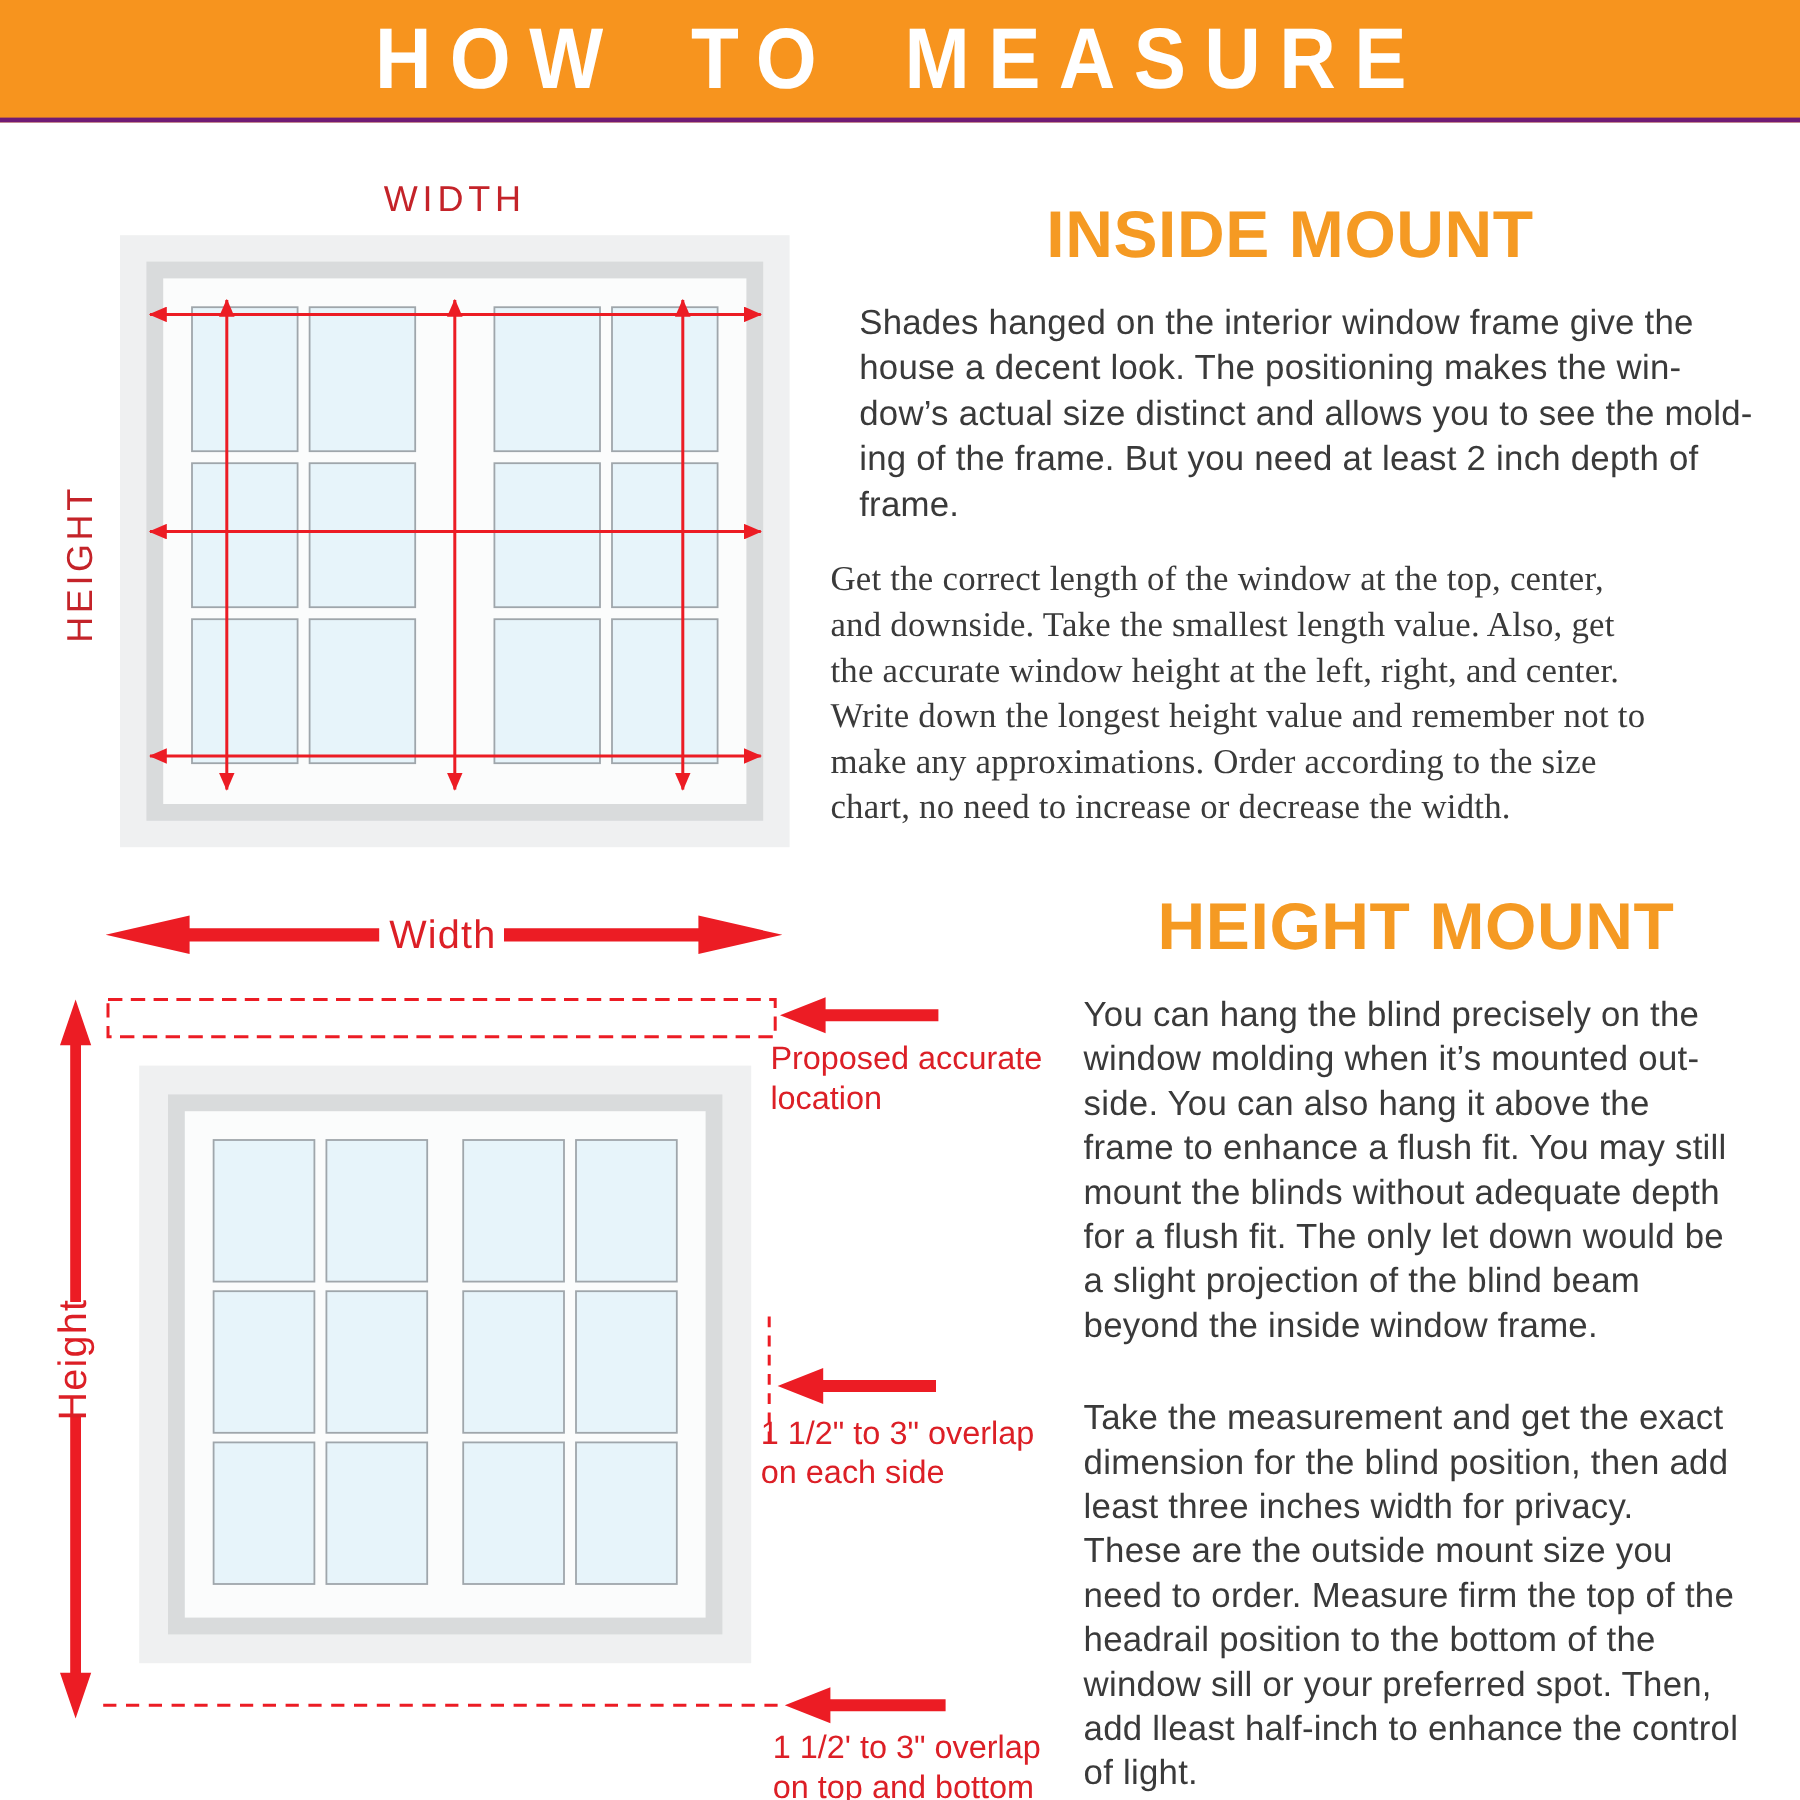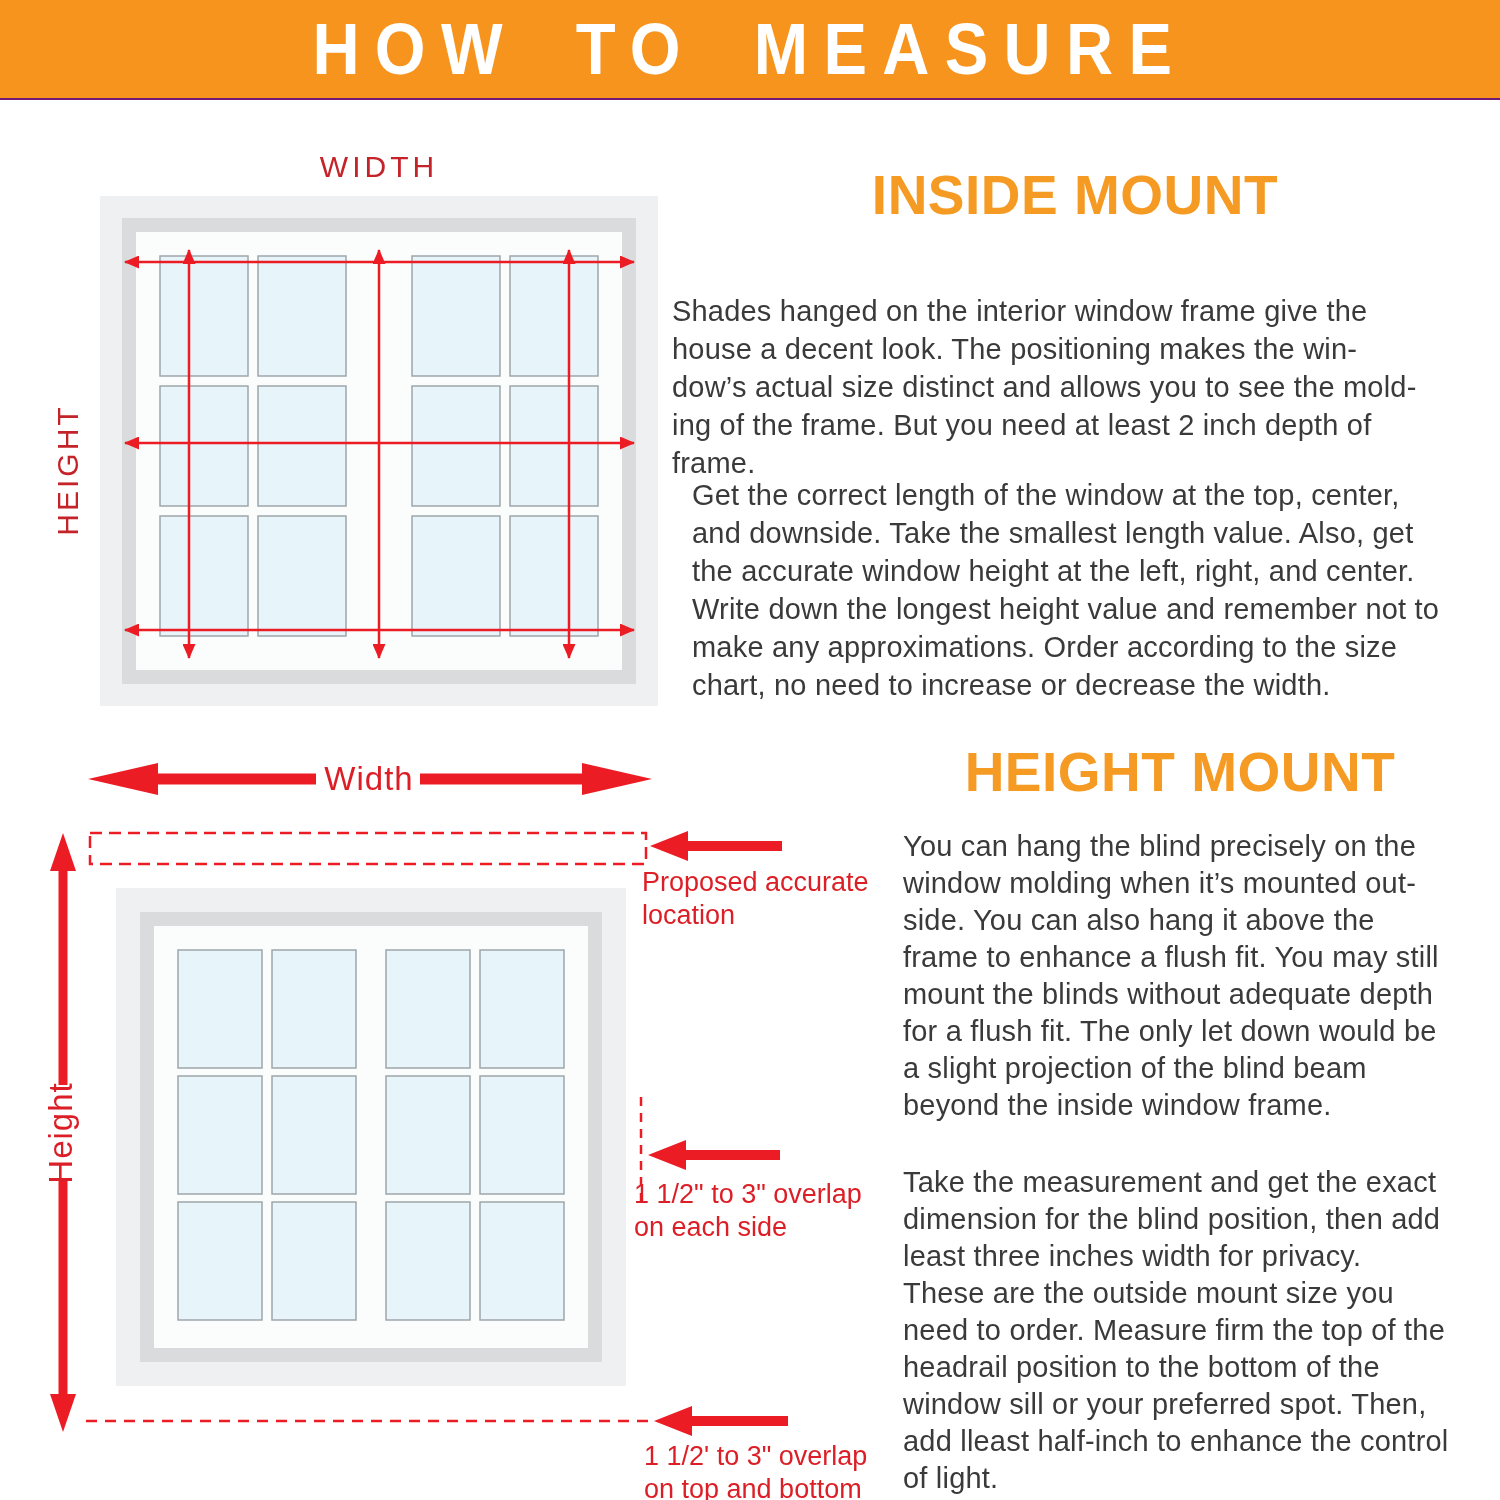--- a/index.html
+++ b/index.html
@@ -6,21 +6,21 @@
     --banner_orange:#F7941E; --heading_orange:#F59A23; --arrow_red:#EC1C24;
     --label_red:#C42329; --note_red:#DC1F26; --pane_blue:#E7F4FA;
     --pane_border:#9FA6AB; --frame_light:#EFF0F1; --frame_mid:#D9DBDC;
     --frame_white:#FBFCFC; --body_text:#3A3A3A;
   }
   html,body{margin:0;padding:0;}
   body{width:1500px;height:1500px;background:#ffffff;position:relative;overflow:hidden;
        font-family:"Liberation Sans", sans-serif;}
   .stage{position:absolute;inset:0;}
   .banner{position:absolute;left:0;top:0;width:1500px;height:98px;
-          background:var(--banner_orange);border-bottom:2px solid #701a75;
+          background:var(--banner_orange);border-bottom:4px solid #701a75;
           display:flex;align-items:center;justify-content:center;}
   .banner-title{color:#ffffff;font-size:64px;font-weight:bold;letter-spacing:15px;
                 word-spacing:24px;transform:scale(1.02,1.12);white-space:nowrap;}
   svg.canvas{position:absolute;left:0;top:0;}
   .f1{fill:var(--frame_light);} .f2{fill:var(--frame_mid);} .f3{fill:var(--frame_white);}
   .pane{fill:var(--pane_blue);stroke:var(--pane_border);stroke-width:1.5;}
   .mline{stroke:var(--arrow_red);stroke-width:2.5;fill:none;}
   .thick{fill:var(--arrow_red);}
   .dash{stroke:var(--arrow_red);stroke-width:2.5;fill:none;}
   .arrowhead{fill:var(--arrow_red);}
@@ -130,26 +130,26 @@
   <div class="lbl lbl-red rot" style="left:61px;top:1133px;color:var(--note_red);">Height</div>
 
   <div class="lbl note" style="left:642px;top:866px;">Proposed accurate
 location</div>
   <div class="lbl note" style="left:634px;top:1178px;">1 1/2" to 3" overlap
 on each side</div>
   <div class="lbl note" style="left:644px;top:1440px;">1 1/2' to 3" overlap
 on top and bottom</div>
 
   <div class="mount-heading" style="left:775px;top:163px;">INSIDE MOUNT</div>
-  <div class="para" style="left:672px;top:250px;width:780px;margin-top:42px;">Shades hanged on the interior window frame give the
+  <div class="para" style="left:716px;top:250px;width:780px;">Shades hanged on the interior window frame give the
 house a decent look. The positioning makes the win-
 dow’s actual size distinct and allows you to see the mold-
 ing of the frame. But you need at least 2 inch depth of
 frame.</div>
-  <div class="para" style="left:692px;top:476px;width:780px;">Get the correct length of the window at the top, center,
+  <div class="para" style="left:692px;top:464px;width:780px;font-family:Liberation Serif, serif;">Get the correct length of the window at the top, center,
 and downside. Take the smallest length value. Also, get
 the accurate window height at the left, right, and center.
 Write down the longest height value and remember not to
 make any approximations. Order according to the size
 chart, no need to increase or decrease the width.</div>
 
   <div class="mount-heading" style="left:880px;top:740px;">HEIGHT MOUNT</div>
   <div class="para narrow" style="left:903px;top:1164px;width:590px;">Take the measurement and get the exact
 dimension for the blind position, then add
 least three inches width for privacy.

